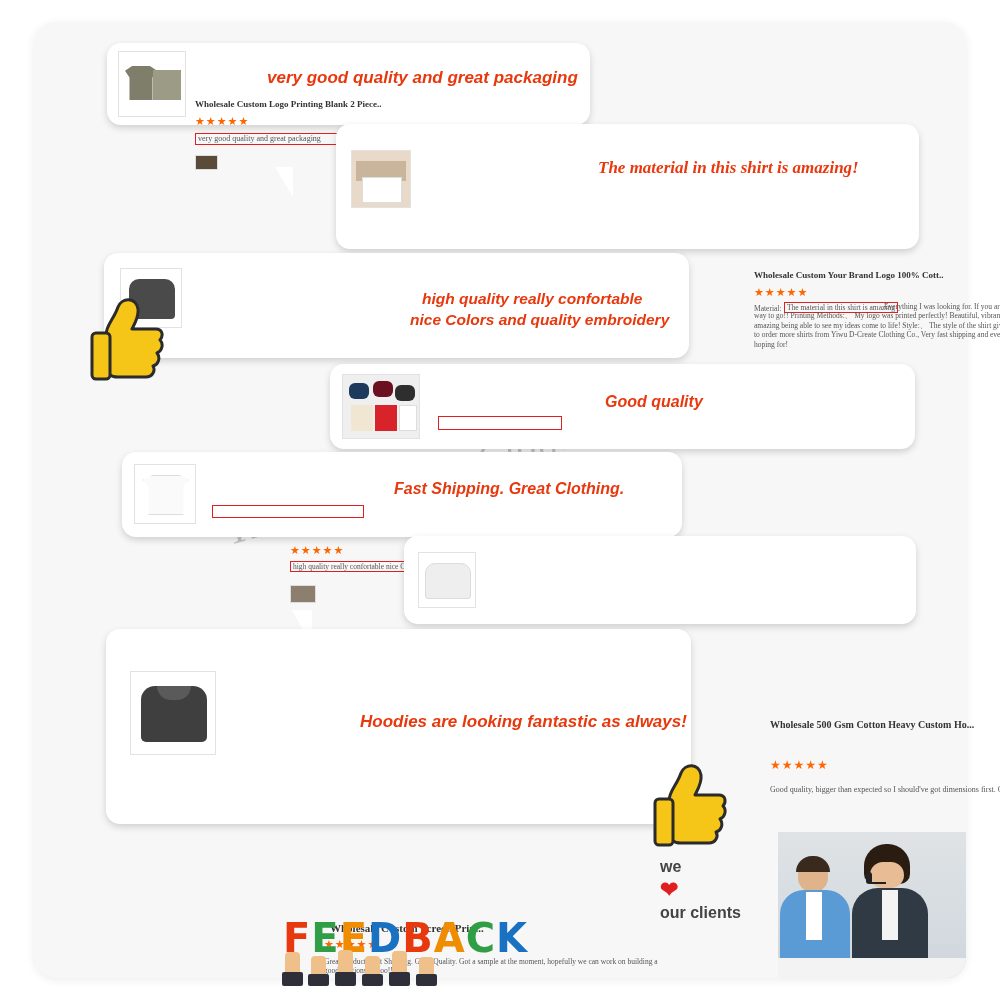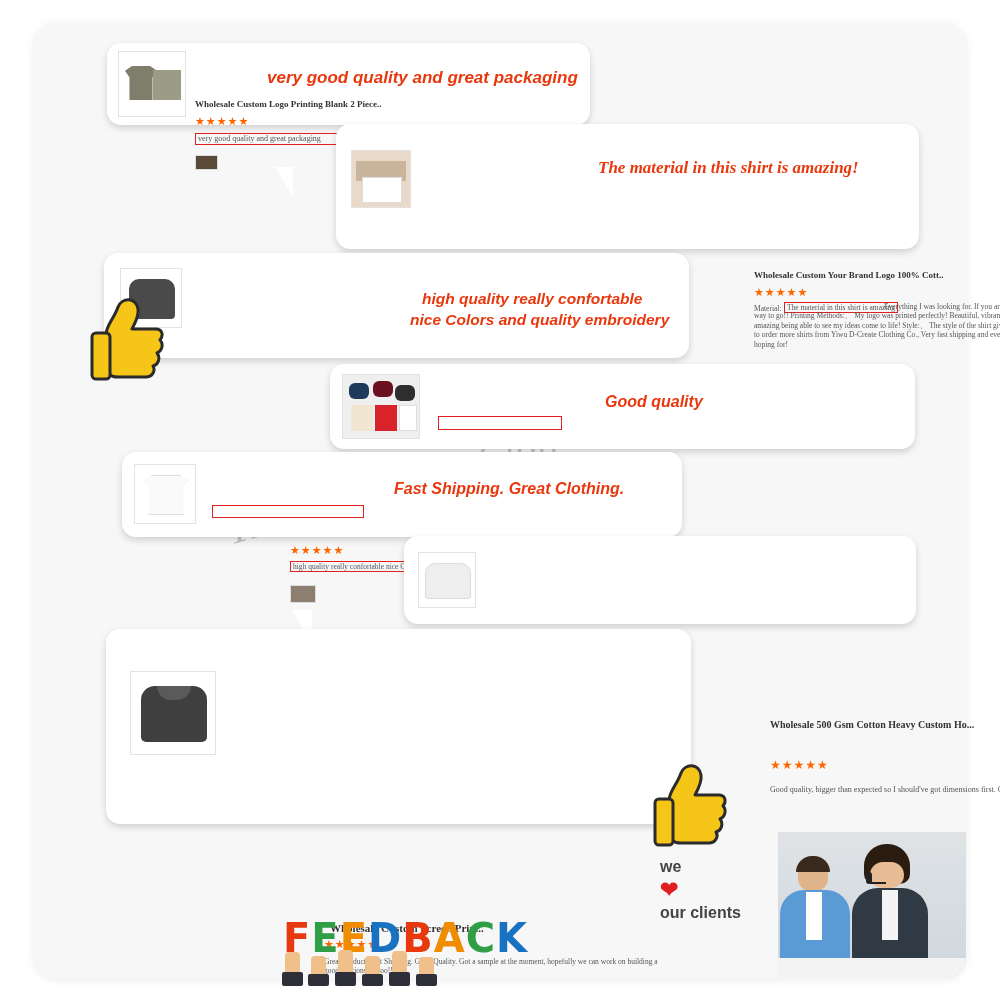--- a/index.html
+++ b/index.html
@@ -211,20 +211,21 @@
 
   </div>
 
   <div class="bubble" style="left:106px; top:629px; width:585px; height:195px;">
     <div class="thumb-img" style="left:24px; top:42px; width:86px; height:84px; background:#ffffff;">
       <div style="position:absolute;left:10px;top:14px;width:66px;height:56px;background:#3f3f3f;border-radius:14px 14px 5px 5px;"></div>
       <div style="position:absolute;left:26px;top:14px;width:34px;height:14px;background:#5a5a5a;border-radius:0 0 16px 16px;"></div>
     </div>
 
   </div>
+  <div class="callout" style="left:360px; top:712px; font-size:17px;">Hoodies are looking fantastic as always!</div>
 
   <div class="thumbsup" style="left:650px; top:760px; width:78px; height:108px;">
     <svg viewBox="0 0 78 108" width="78" height="108">
       <path d="M31 13 C35 3 49 3 51 15 C52 23 47 31 45 35 L69 35 C75 35 77 41 73 46 C77 50 75 57 70 59 C74 64 71 71 66 72 C69 77 65 83 59 83 L31 83 C23 83 19 79 19 73 L19 41 C19 31 27 25 31 13 Z" fill="#f5c518" stroke="#2b2b2b" stroke-width="3" stroke-linejoin="round"></path>
       <rect x="5" y="39" width="18" height="46" rx="4" fill="#f5c518" stroke="#2b2b2b" stroke-width="3"></rect>
     </svg>
   </div>
 
   <div class="feedback" style="left:283px; top:915px;">
     <span style="color:#e8380d">F</span><span style="color:#2f9e44">E</span><span style="color:#f08c00">E</span><span style="color:#1971c2">D</span><span style="color:#e8380d">B</span><span style="color:#f08c00">A</span><span style="color:#2f9e44">C</span><span style="color:#1971c2">K</span>

